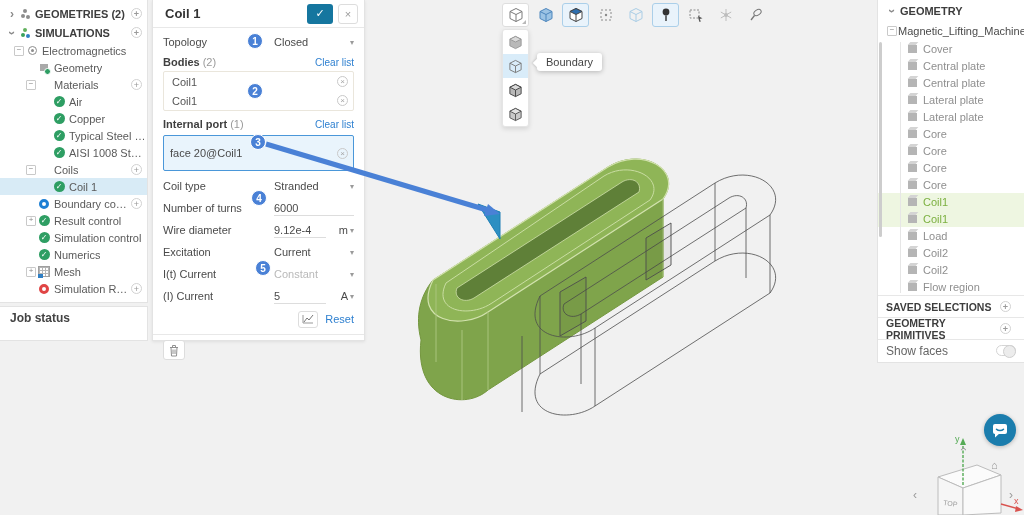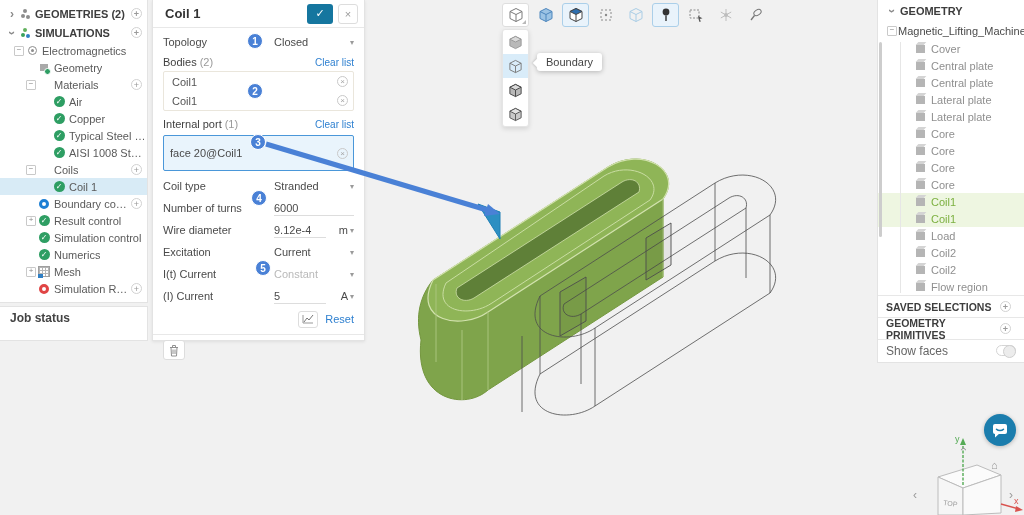--- a/index.html
+++ b/index.html
@@ -48,21 +48,21 @@
   .prow{display:flex;align-items:center;height:22px;font-size:11px;color:#4a4a4a;}
   .plabel{flex:1;}
   .pval{width:80px;display:flex;align-items:center;color:#4a4a4a;}
   .pval .chev{margin-left:auto;color:#9a9a9a;font-size:8px;}
   .pval.disabled{color:#b9b9b9;}
   .inp{width:52px;border-bottom:1px solid #ddd;height:16px;line-height:16px;}
   .inp.wide{width:80px;}
   .unit{margin-left:auto;display:flex;align-items:center;gap:2px;color:#4a4a4a;}
   .unit .chev{color:#9a9a9a;font-size:8px;}
   .secrow{display:flex;align-items:center;height:18px;font-size:11px;}
-  .secname{font-weight:normal;color:#3f3f3f;}
+  .secname{font-weight:bold;color:#3f3f3f;}
   .seccount{color:#9a9a9a;margin-left:3px;}
   .clearlink{margin-left:auto;color:#2f80d0;font-size:10px;}
   .bodies-box{border:1px solid #eae6dc;border-radius:2px;margin-bottom:4px;}
   .bodyrow{display:flex;align-items:center;height:19px;padding:0 5px 0 8px;font-size:11px;color:#555;}
   .chipx{width:11px;height:11px;border:1px solid #c9c9c9;border-radius:50%;color:#a5a5a5;font-size:8px;line-height:9px;text-align:center;margin-left:auto;flex:none;}
   .chipx::before{content:"×";}
   .portfield{height:36px;border:1px solid #4a97d9;border-radius:2px;background:#e9f4fc;display:flex;align-items:center;padding:0 5px 0 6px;font-size:11px;color:#4a4a4a;margin:2px 0 4px 0;}
   .pfooter{display:flex;align-items:center;justify-content:flex-end;height:24px;gap:7px;}
   .chartbtn{width:20px;height:17px;border:1px solid #ddd;border-radius:3px;display:flex;align-items:center;justify-content:center;background:#fff;}
   .resetlink{color:#2f80d0;font-size:11px;}
@@ -80,21 +80,21 @@
   .tbtn.active{background:#e9f3fb;border:1px solid #abcfe9;}
   #render-dropdown{left:502px;top:29px;width:27px;z-index:30;background:#fff;border:1px solid #e5e5e5;border-radius:3px;box-shadow:0 2px 5px rgba(0,0,0,.12);}
   .ditem{width:25px;height:24px;display:flex;align-items:center;justify-content:center;}
   .ditem.sel{background:#d9ecf9;}
   #wf-tooltip{left:537px;top:53px;z-index:31;background:#fff;border-radius:3px;box-shadow:0 1px 5px rgba(0,0,0,.25);font-size:11px;color:#444;padding:3px 9px;}
   #wf-tooltip::before{content:"";position:absolute;left:-3px;top:7px;width:6px;height:6px;background:#fff;transform:rotate(45deg);box-shadow:-1px 1px 2px rgba(0,0,0,.12);}
   
   .rhead{display:flex;align-items:center;height:22px;padding:0 8px;font-size:11px;font-weight:bold;color:#3d3d3d;}
   .rhead .exp{margin-right:2px;}
   .rootrow{display:flex;align-items:center;height:18px;padding-left:8px;font-size:11px;color:#4a4a4a;white-space:nowrap;}
-  .rrow{display:flex;align-items:center;height:17px;padding-left:38px;font-size:11px;color:#8f8f8f;white-space:nowrap;}
+  .rrow{display:flex;align-items:center;height:17px;padding-left:30px;font-size:11px;color:#8f8f8f;white-space:nowrap;}
   .rrow.hl{background:#eef6e1;color:#7cb040;}
   .cicon{width:9px;height:8px;background:#b5b5b5;position:relative;margin-right:6px;flex:none;}
   .cicon::before{content:"";position:absolute;top:-3px;left:1px;width:8px;height:3px;background:#d4d4d4;transform:skewX(-42deg);}
   .rsec{display:flex;align-items:center;height:22px;border-top:1px solid #e7e7e7;padding:0 8px;font-size:10.5px;font-weight:bold;color:#3d3d3d;}
   .rshow{display:flex;align-items:center;height:22px;border-top:1px solid #e7e7e7;padding:0 8px;font-size:12px;color:#666;}
   .toggle{margin-left:auto;width:20px;height:11px;border-radius:6px;border:1px solid #d5d5d5;background:#fff;position:relative;}
   .toggle::after{content:"";position:absolute;right:-1px;top:-1px;width:11px;height:11px;border-radius:50%;background:#ececec;border:1px solid #cfcfcf;}
   #rguide{position:absolute;left:22px;top:42px;width:1px;height:251px;background:#e6e6e6;}
   #rscroll{position:absolute;left:1px;top:42px;width:3px;height:195px;background:#cdcdcd;border-radius:2px;}
   

